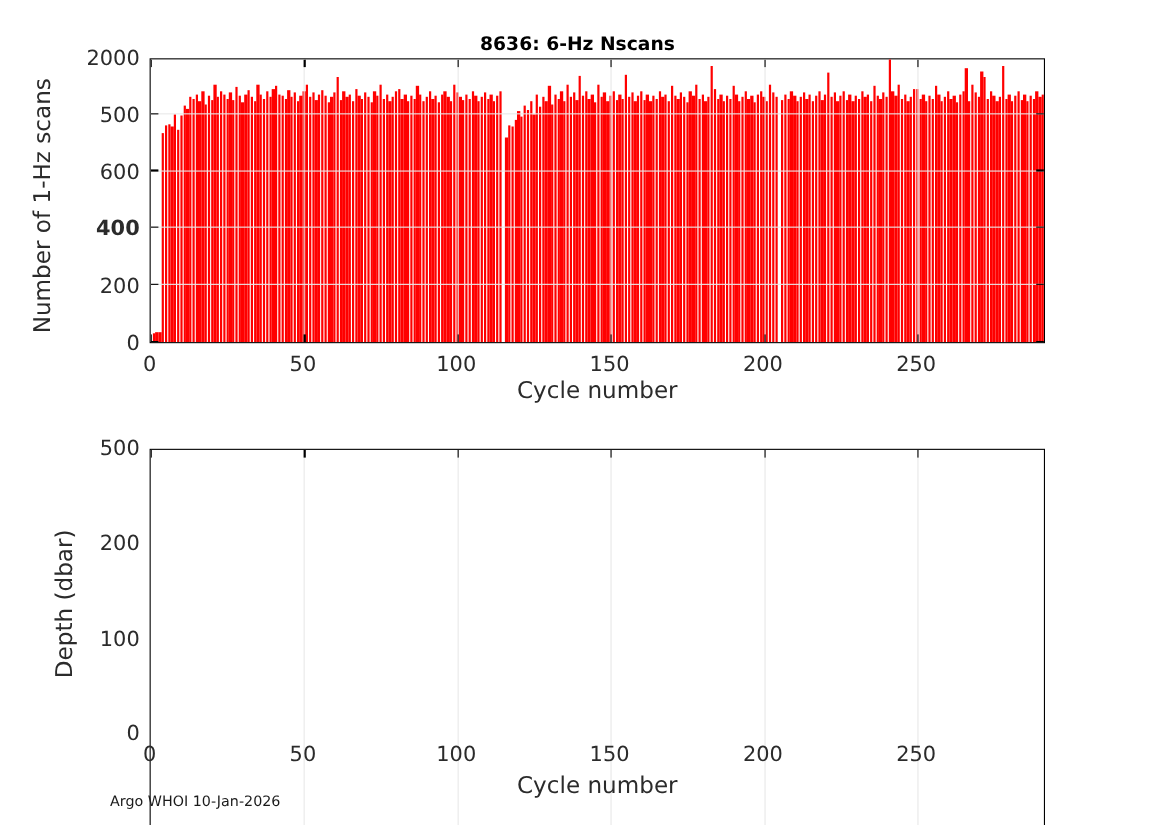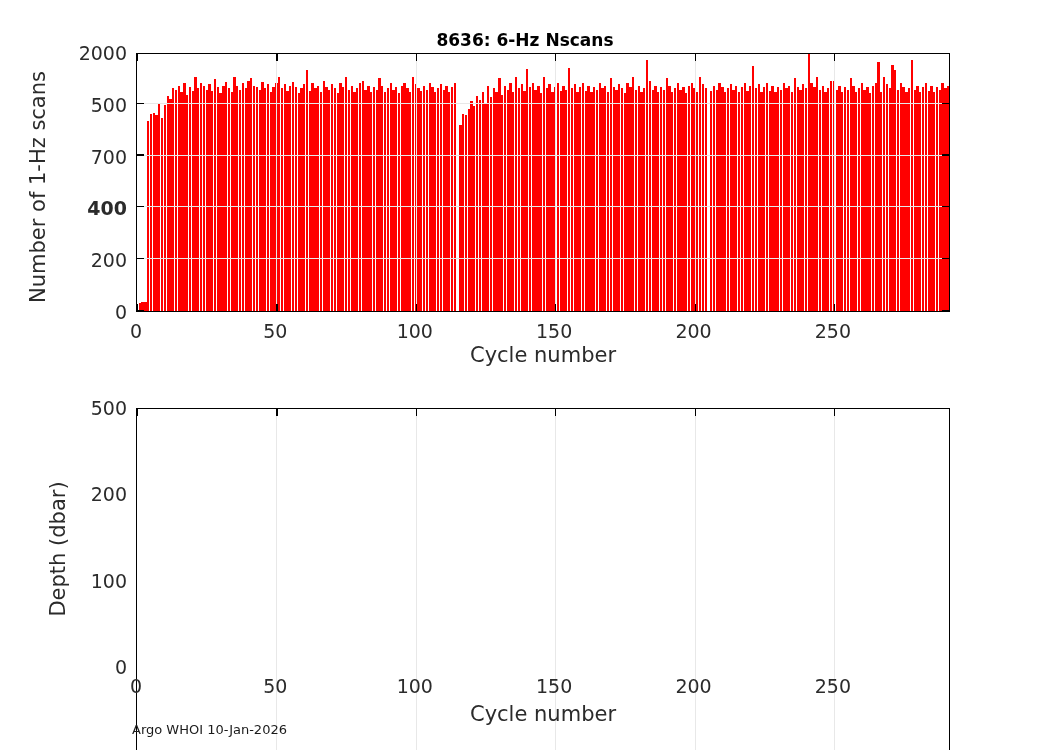--- a/index.html
+++ b/index.html
@@ -396,21 +396,21 @@
         <div class="tickmark-x" style="left: 557.534px;"></div>
         <div class="tickmark-x top" style="left: 557.534px;"></div>
         <div class="tickmark-x" style="left: 696.918px;"></div>
         <div class="tickmark-x top" style="left: 696.918px;"></div>
       </div>
 
     <div id="ticks-nscans">
         <div class="ytick" style="right: 923px; top: 312px;">0</div>
         <div class="ytick" style="right: 923px; top: 260.2px;">200</div>
         <div class="ytick" style="right: 923px; top: 208.4px; font-weight: bold;">400</div>
-        <div class="ytick" style="right: 923px; top: 156.6px;">700</div>
+        <div class="ytick" style="right: 923px; top: 156.6px;">600</div>
         <div class="ytick" style="right: 923px; top: 104.8px;">500</div>
         <div class="ytick" style="right: 923px; top: 53px;">2000</div>
         <div class="xtick" style="left: 136px; top: 320px;">0</div>
         <div class="xtick" style="left: 275.384px; top: 320px;">50</div>
         <div class="xtick" style="left: 414.767px; top: 320px;">100</div>
         <div class="xtick" style="left: 554.151px; top: 320px;">150</div>
         <div class="xtick" style="left: 693.534px; top: 320px;">200</div>
         <div class="xtick" style="left: 832.918px; top: 320px;">250</div>
       </div>
 
@@ -448,15 +448,15 @@
         <div class="xtick" style="left: 554.151px; top: 303px;">150</div>
         <div class="xtick" style="left: 693.534px; top: 303px;">200</div>
         <div class="xtick" style="left: 832.918px; top: 303px;">250</div>
       </div>
 
     <div class="ylabel" style="left:-42px;top:165px;width:200px;text-align:center;transform:rotate(-90deg);">Depth (dbar)</div>
 
     <div class="xlabel" style="top:330px;left:136px;width:814px;">Cycle number</div>
   </div>
 
-  <div class="footer" style="left:100px;top:722px;margin-left:32px;">Argo WHOI 10-Jan-2026</div>
+  <div class="footer" style="left:100px;top:722px;">Argo WHOI 10-Jan-2026</div>
 
 </div>
 
 </body></html>

